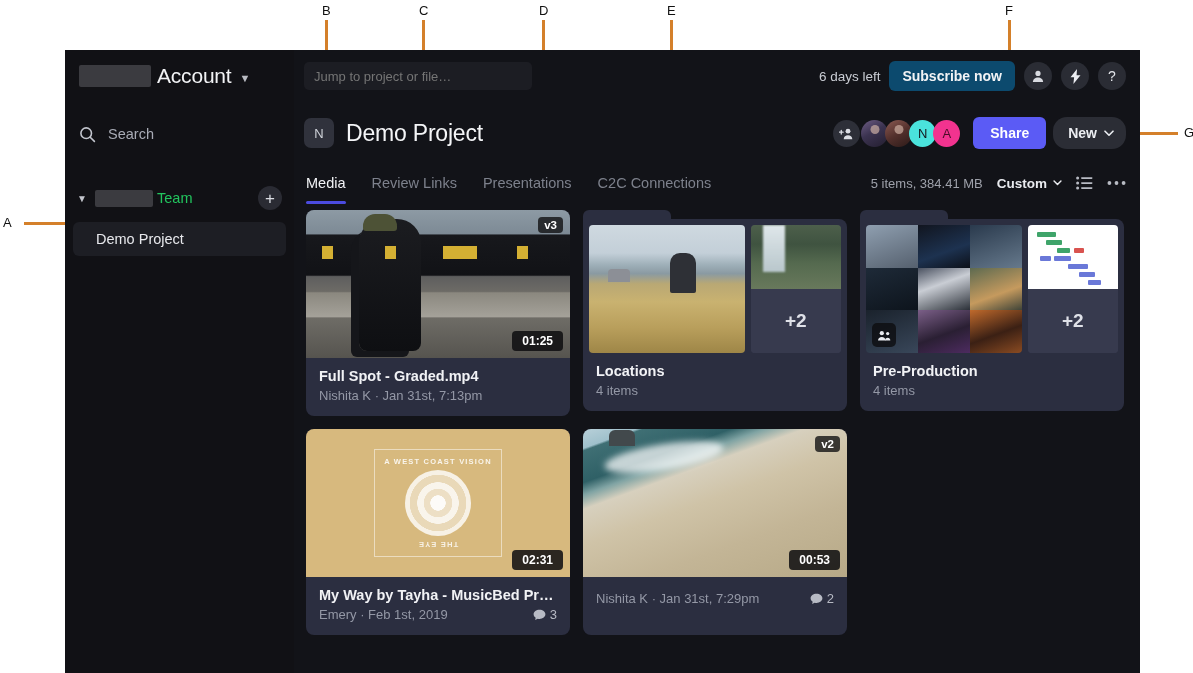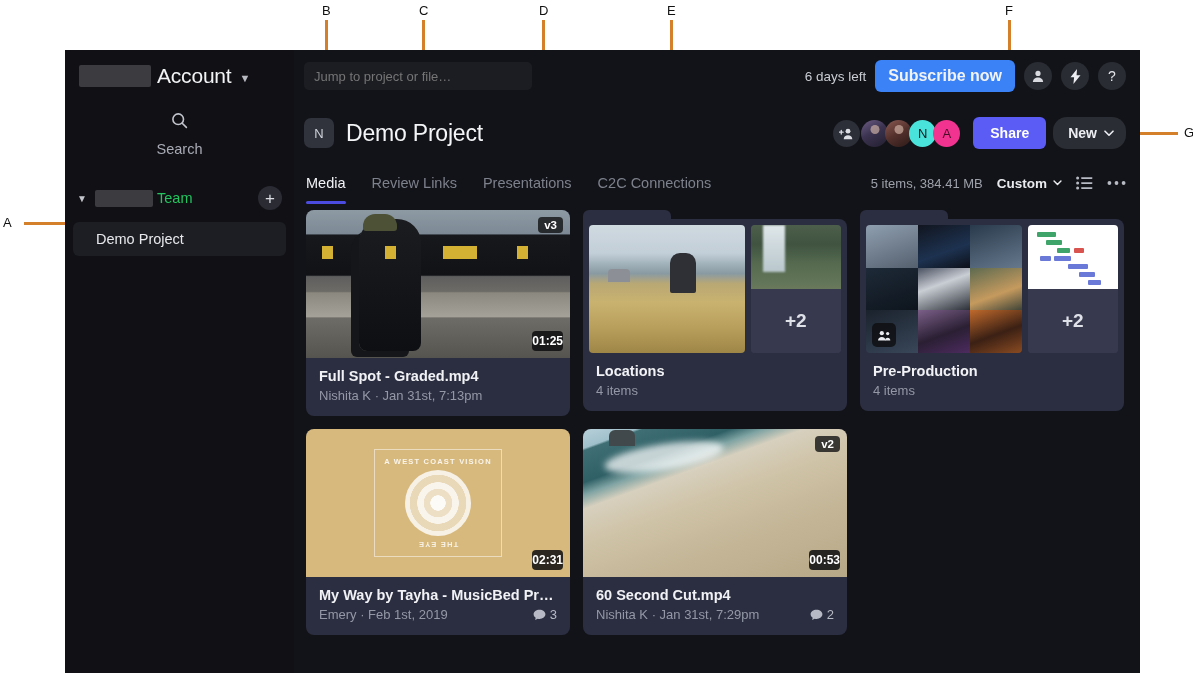--- a/index.html
+++ b/index.html
@@ -71,21 +71,20 @@
     margin-left: 2px;
     transform: translateY(2px);
   }
   .search-row {
     height: 44px;
     display: flex;
     align-items: center;
     gap: 12px;
     padding: 0 14px;
     margin-top: 10px;
-    flex-direction: column;
   }
   .search-row .label {
     color: #a8abb5;
     font-size: 14.5px;
   }
   .svg-ico { display: block; }
 
   .team-row {
     height: 40px;
     display: flex;
@@ -161,23 +160,23 @@
     margin-left: auto;
     display: flex;
     align-items: center;
     gap: 9px;
   }
   .days-left {
     color: #c9ccd3;
     font-size: 13.5px;
   }
   .subscribe-btn {
-    background: #3b82f6;
+    background: #0c4a6e;
     color: #f2f3f5;
-    font-size: 16px;
+    font-size: 14px;
     font-weight: bold;
     border: none;
     border-radius: 6px;
     padding: 7px 13px;
     cursor: pointer;
     font-family: "Liberation Sans", sans-serif;
   }
   .circle-btn {
     width: 28px; height: 28px;
     border-radius: 50%;
@@ -358,21 +357,21 @@
     display: flex; align-items: center; gap: 4px;
     color: #b7bac4;
   }
   .badge-duration {
     position: absolute;
     right: 7px; bottom: 7px;
     background: rgba(14,14,16,.86);
     color: #ffffff;
     font-size: 12px;
     font-weight: bold;
-    padding: 3px 0;
+    padding: 3px 10px;
     border-radius: 4px;
   }
   .badge-version {
     position: absolute;
     right: 7px; top: 7px;
     background: rgba(14,14,16,.78);
     color: #ffffff;
     font-size: 11.5px;
     font-weight: bold;
     padding: 2px 6px;
@@ -864,21 +863,20 @@
           </div>
         </div>
 
         <div class="card">
           <div class="thumb">
             <div class="art-beach"></div>
             <span class="badge-version">v2</span>
             <span class="badge-duration">00:53</span>
           </div>
           <div class="card-body">
-            <div class="card-title">60 Second Cut.mp4</div>
             <div class="card-sub">
               <span>Nishita K · Jan 31st, 7:29pm</span>
               <span class="comment-count">
                 <svg width="13" height="12" viewBox="0 0 13 12">
                     <path d="M6.5.8C3.2.8.6 2.8.6 5.3c0 1.4.8 2.6 2.1 3.4l-.6 2.3 2.6-1.3c.6.1 1.2.2 1.8.2 3.3 0 5.9-2.1 5.9-4.6S9.8.8 6.5.8z" fill="#b7bac4"></path>
                   </svg>
                 <span>2</span>
               </span>
             </div>
           </div>

